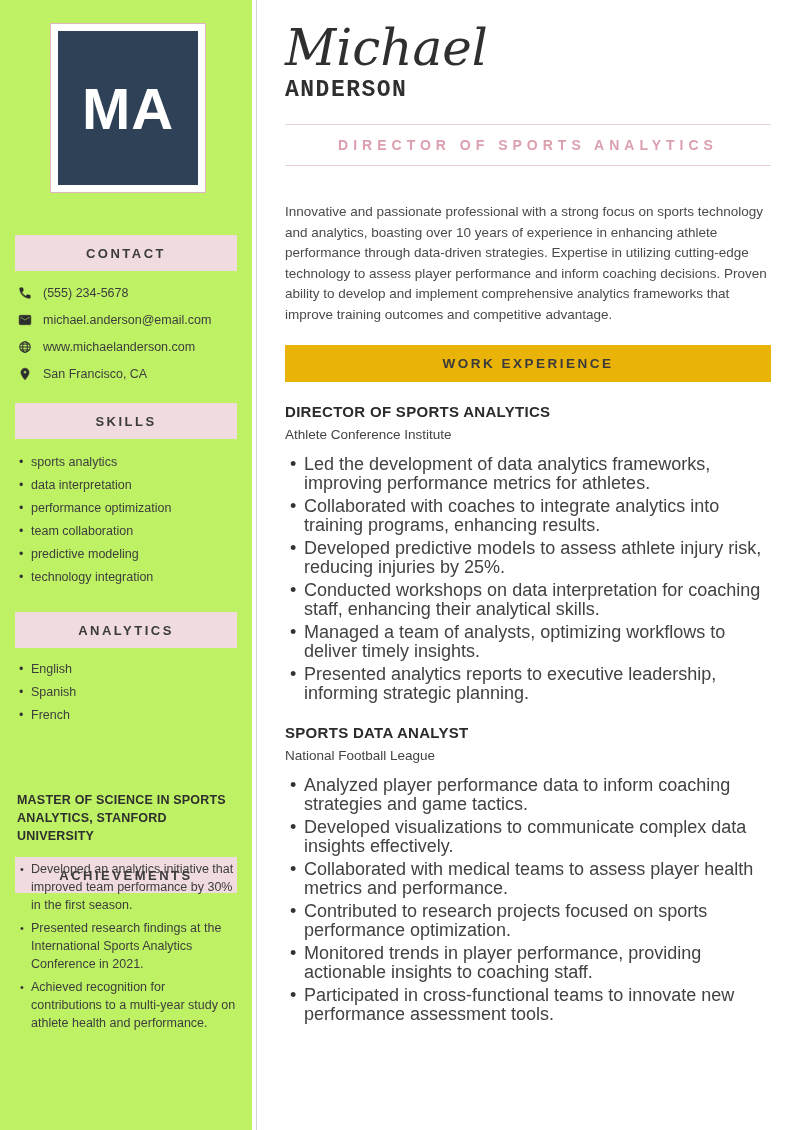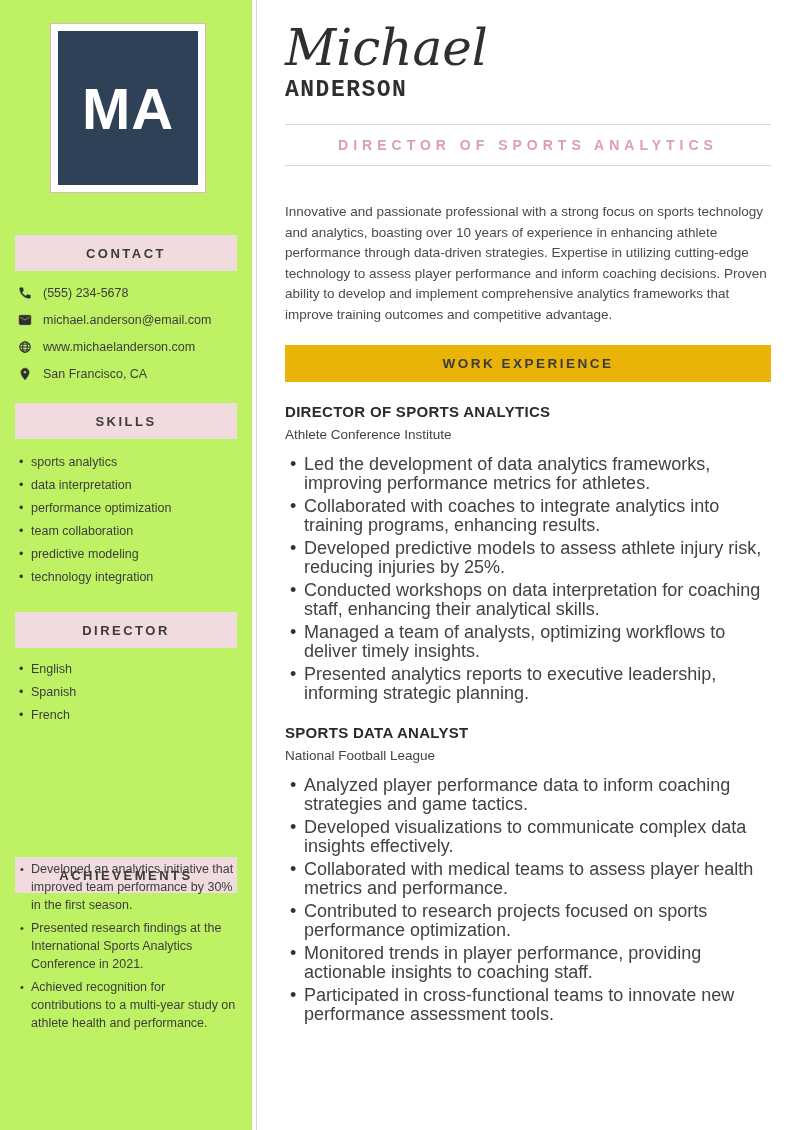--- a/index.html
+++ b/index.html
@@ -141,27 +141,28 @@
     <div class="side-banner banner-skills">SKILLS</div>
     <ul class="side-list list-skills">
       <li>sports analytics</li>
       <li>data interpretation</li>
       <li>performance optimization</li>
       <li>team collaboration</li>
       <li>predictive modeling</li>
       <li>technology integration</li>
     </ul>
 
-    <div class="side-banner banner-languages">DIRECTOR</div>
+    <div class="side-banner banner-languages">ANALYTICS</div>
     <ul class="side-list list-languages">
       <li>English</li>
       <li>Spanish</li>
       <li>French</li>
     </ul>
 
+    <div class="education-text">MASTER OF SCIENCE IN SPORTS ANALYTICS, STANFORD UNIVERSITY</div>
 
     <div class="side-banner banner-achievements">ACHIEVEMENTS</div>
     <ul class="achievement-list">
       <li>Developed an analytics initiative that improved team performance by 30% in the first season.</li>
       <li>Presented research findings at the International Sports Analytics Conference in 2021.</li>
       <li>Achieved recognition for contributions to a multi-year study on athlete health and performance.</li>
     </ul>
   </div>
 
   <div class="side-divider"></div>

